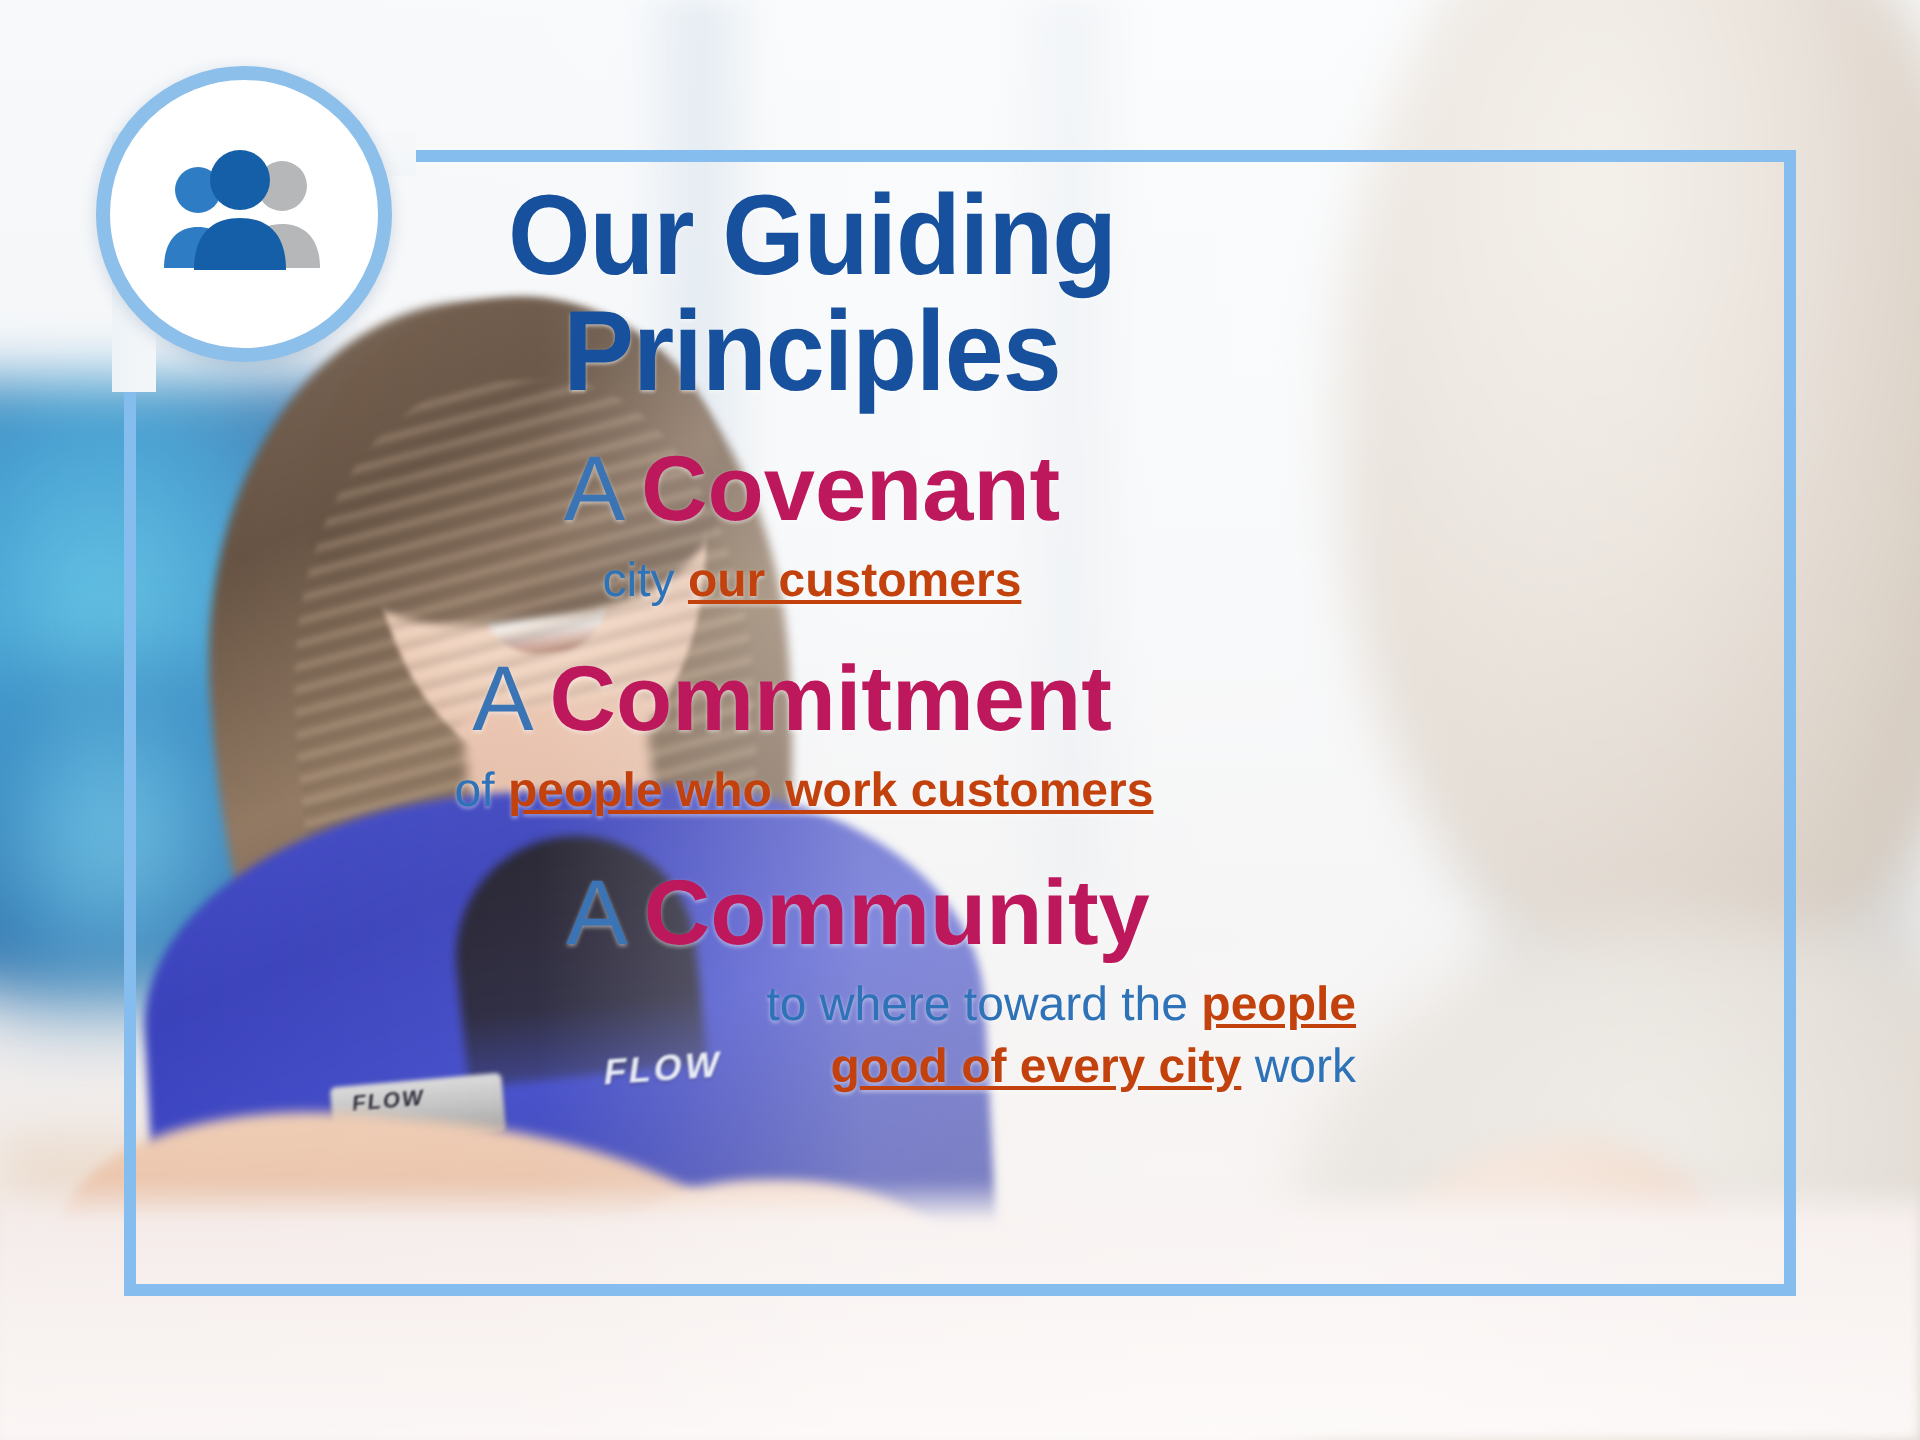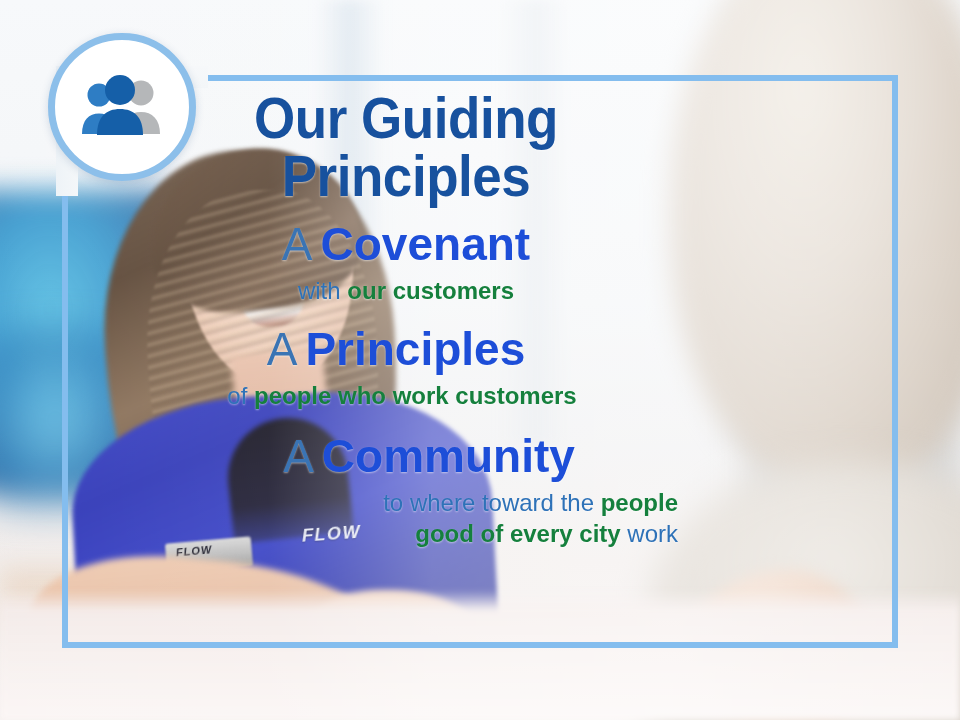--- a/index.html
+++ b/index.html
@@ -348,32 +348,32 @@
     font-size: 46px;
     line-height: 1.04;
     color: #2e72b8;
     text-shadow: 0 1px 2px rgba(255,255,255,0.5);
   }
   .p-head .art {
     font-weight: 400;
     color: #3a74b4;
     margin-right: 8px;
   }
-  .p-head .word { font-weight: 700; color: #1d4ed8; }
+  .p-head .word { font-weight: 700; color: #be185d; }
 
   .p-sub {
     margin: 6px 0 0 0;
     font-family: "Liberation Sans", sans-serif;
     font-size: 24px;
     line-height: 1.30;
     color: #2e72b8;
     font-weight: 400;
     text-shadow: 0 1px 2px rgba(255,255,255,0.5);
   }
-  .p-sub b { font-weight: 700; color: #15803d; }
+  .p-sub b { font-weight: 700; color: #c2410c; text-decoration: underline; }
 
   .p1 .p-head, .p1 .p-sub { text-align: center; }
   .p2 .p-head { text-align: center; padding-right: 20px; }
   .p2 .p-sub  { text-align: center; padding-right: 8px; }
   .p3 .p-head { text-align: center; padding-left: 46px; }
   .p3 .p-sub  { text-align: right; padding-right: 30px; }
 </style>
 </head>
 <body>
 
@@ -434,27 +434,27 @@
 
   <div class="content">
 
     <h1 class="poster-title">Our Guiding Principles</h1>
 
     <div class="principle p1">
       <p class="p-head">
         <span class="art">A</span><span class="word">Covenant</span>
       </p>
       <p class="p-sub">
-        <span>with </span><b>our customers</b>
+        <span>city </span><b>our customers</b>
       </p>
     </div>
 
     <div class="principle p2">
       <p class="p-head">
-        <span class="art">A</span><span class="word">Principles</span>
+        <span class="art">A</span><span class="word">Commitment</span>
       </p>
       <p class="p-sub">
         <span>of </span><b>people who work customers</b><br>
       </p>
     </div>
 
     <div class="principle p3">
       <p class="p-head">
         <span class="art">A</span><span class="word">Community</span>
       </p>

